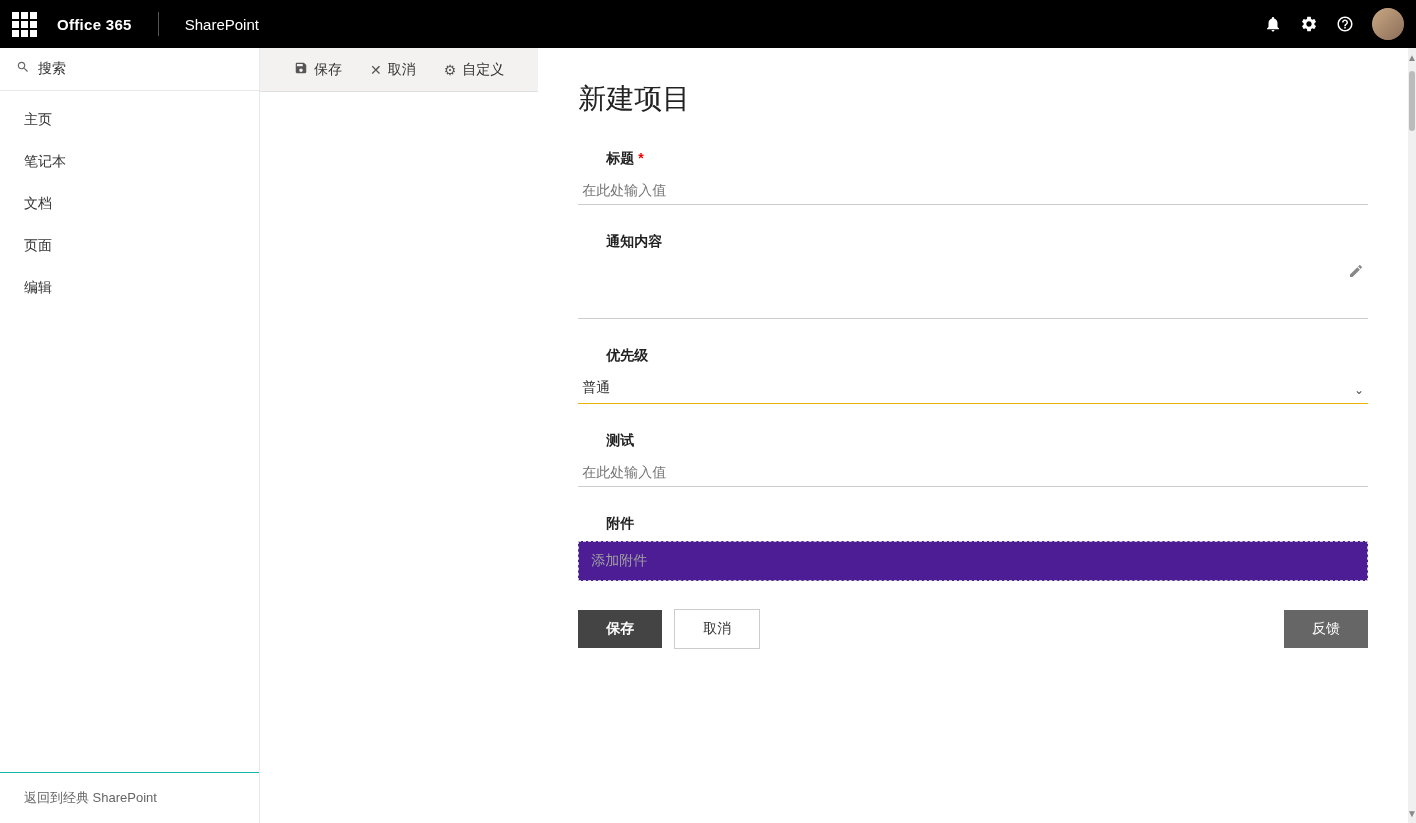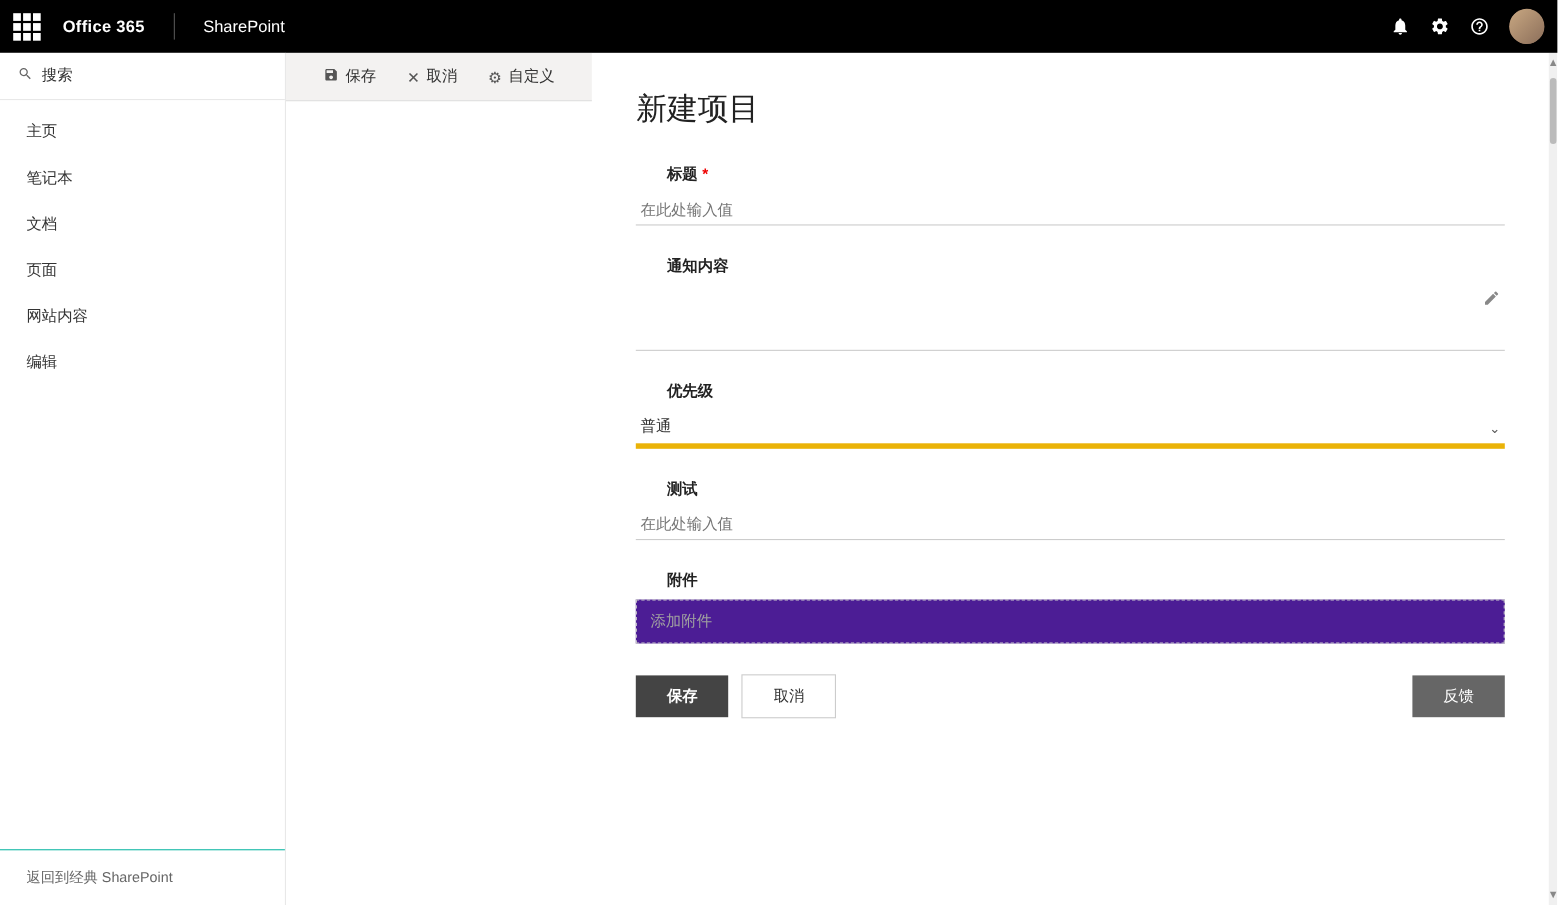--- a/index.html
+++ b/index.html
@@ -217,21 +217,21 @@
     .edit-icon {
       position: absolute;
       right: 4px;
       top: 4px;
       color: #888;
       cursor: pointer;
       font-size: 16px;
     }
     .form-select-wrapper {
       width: 100%;
-      border-bottom: 5px solid #eab308;
+      border-bottom: 1px solid #eab308;
       padding: 6px 4px;
       display: flex;
       align-items: flex-end;
       justify-content: space-between;
       cursor: pointer;
     }
     .form-select-value {
       font-size: 14px;
       color: #333;
     }
@@ -370,23 +370,20 @@
         <span>主页</span>
       </div>
       <div class="sidebar-item">
         <span>笔记本</span>
       </div>
       <div class="sidebar-item">
         <span>文档</span>
       </div>
       <div class="sidebar-item">
         <span>页面</span>
-      </div>
-      <div class="sidebar-item">
-        <span>网站内容</span>
       </div>
       <div class="sidebar-item">
         <span>编辑</span>
       </div>
     </nav>
     <div class="sidebar-footer">返回到经典 SharePoint</div>
   </div>
 
   <div class="content-area">
 

